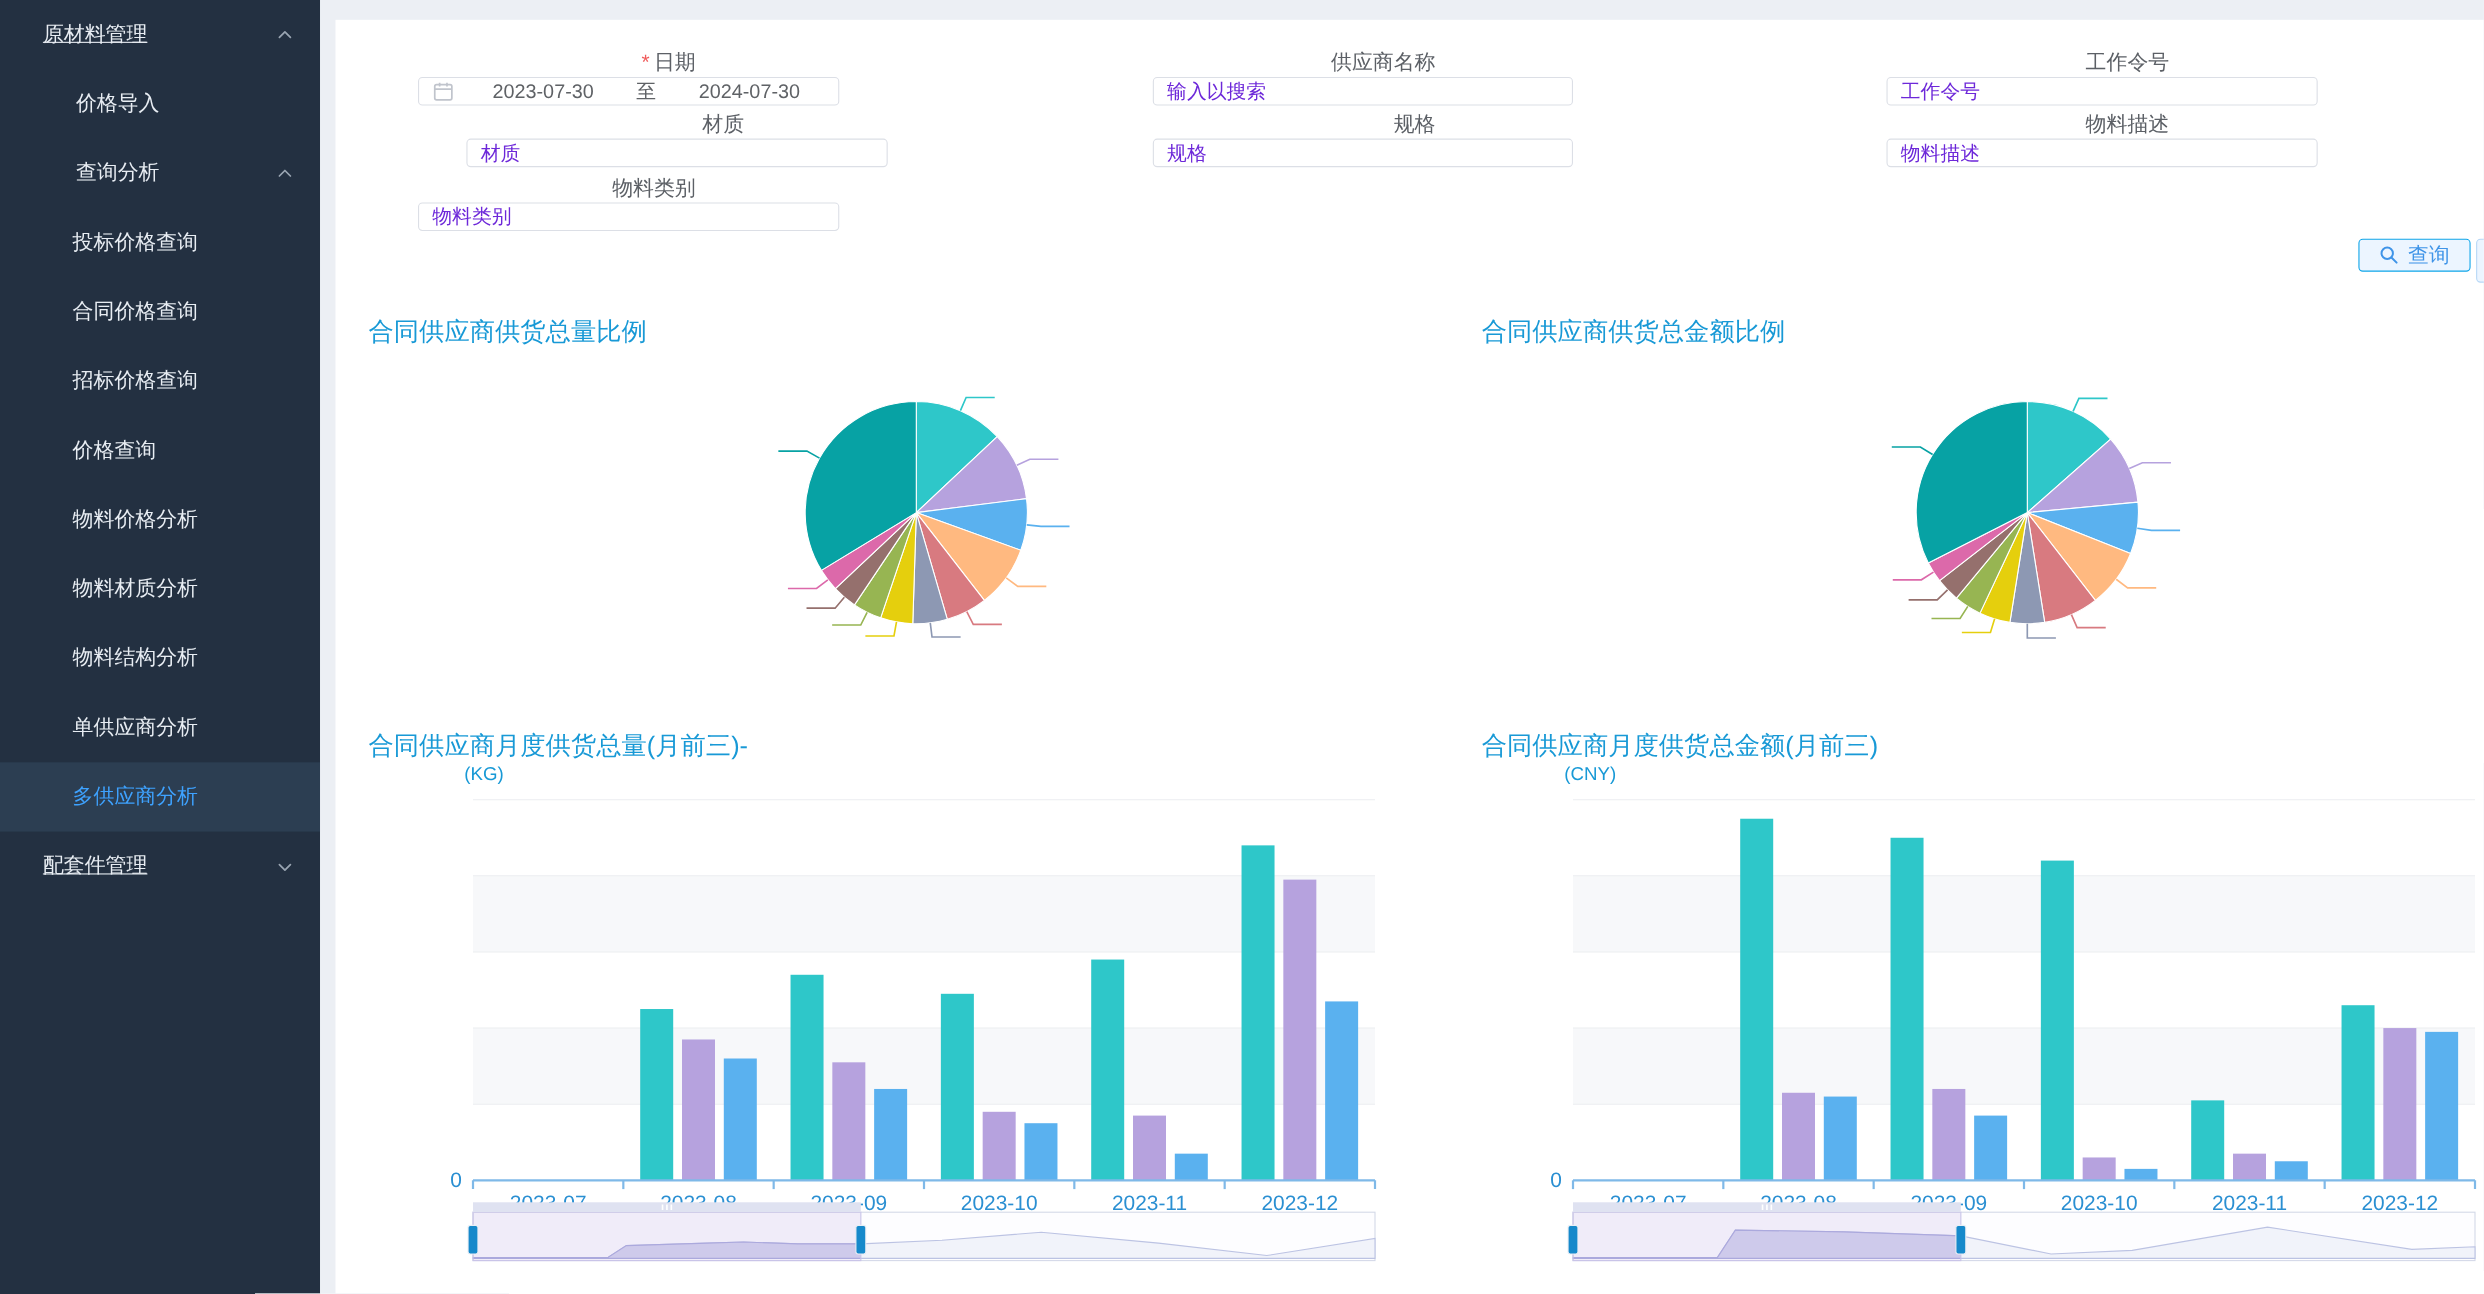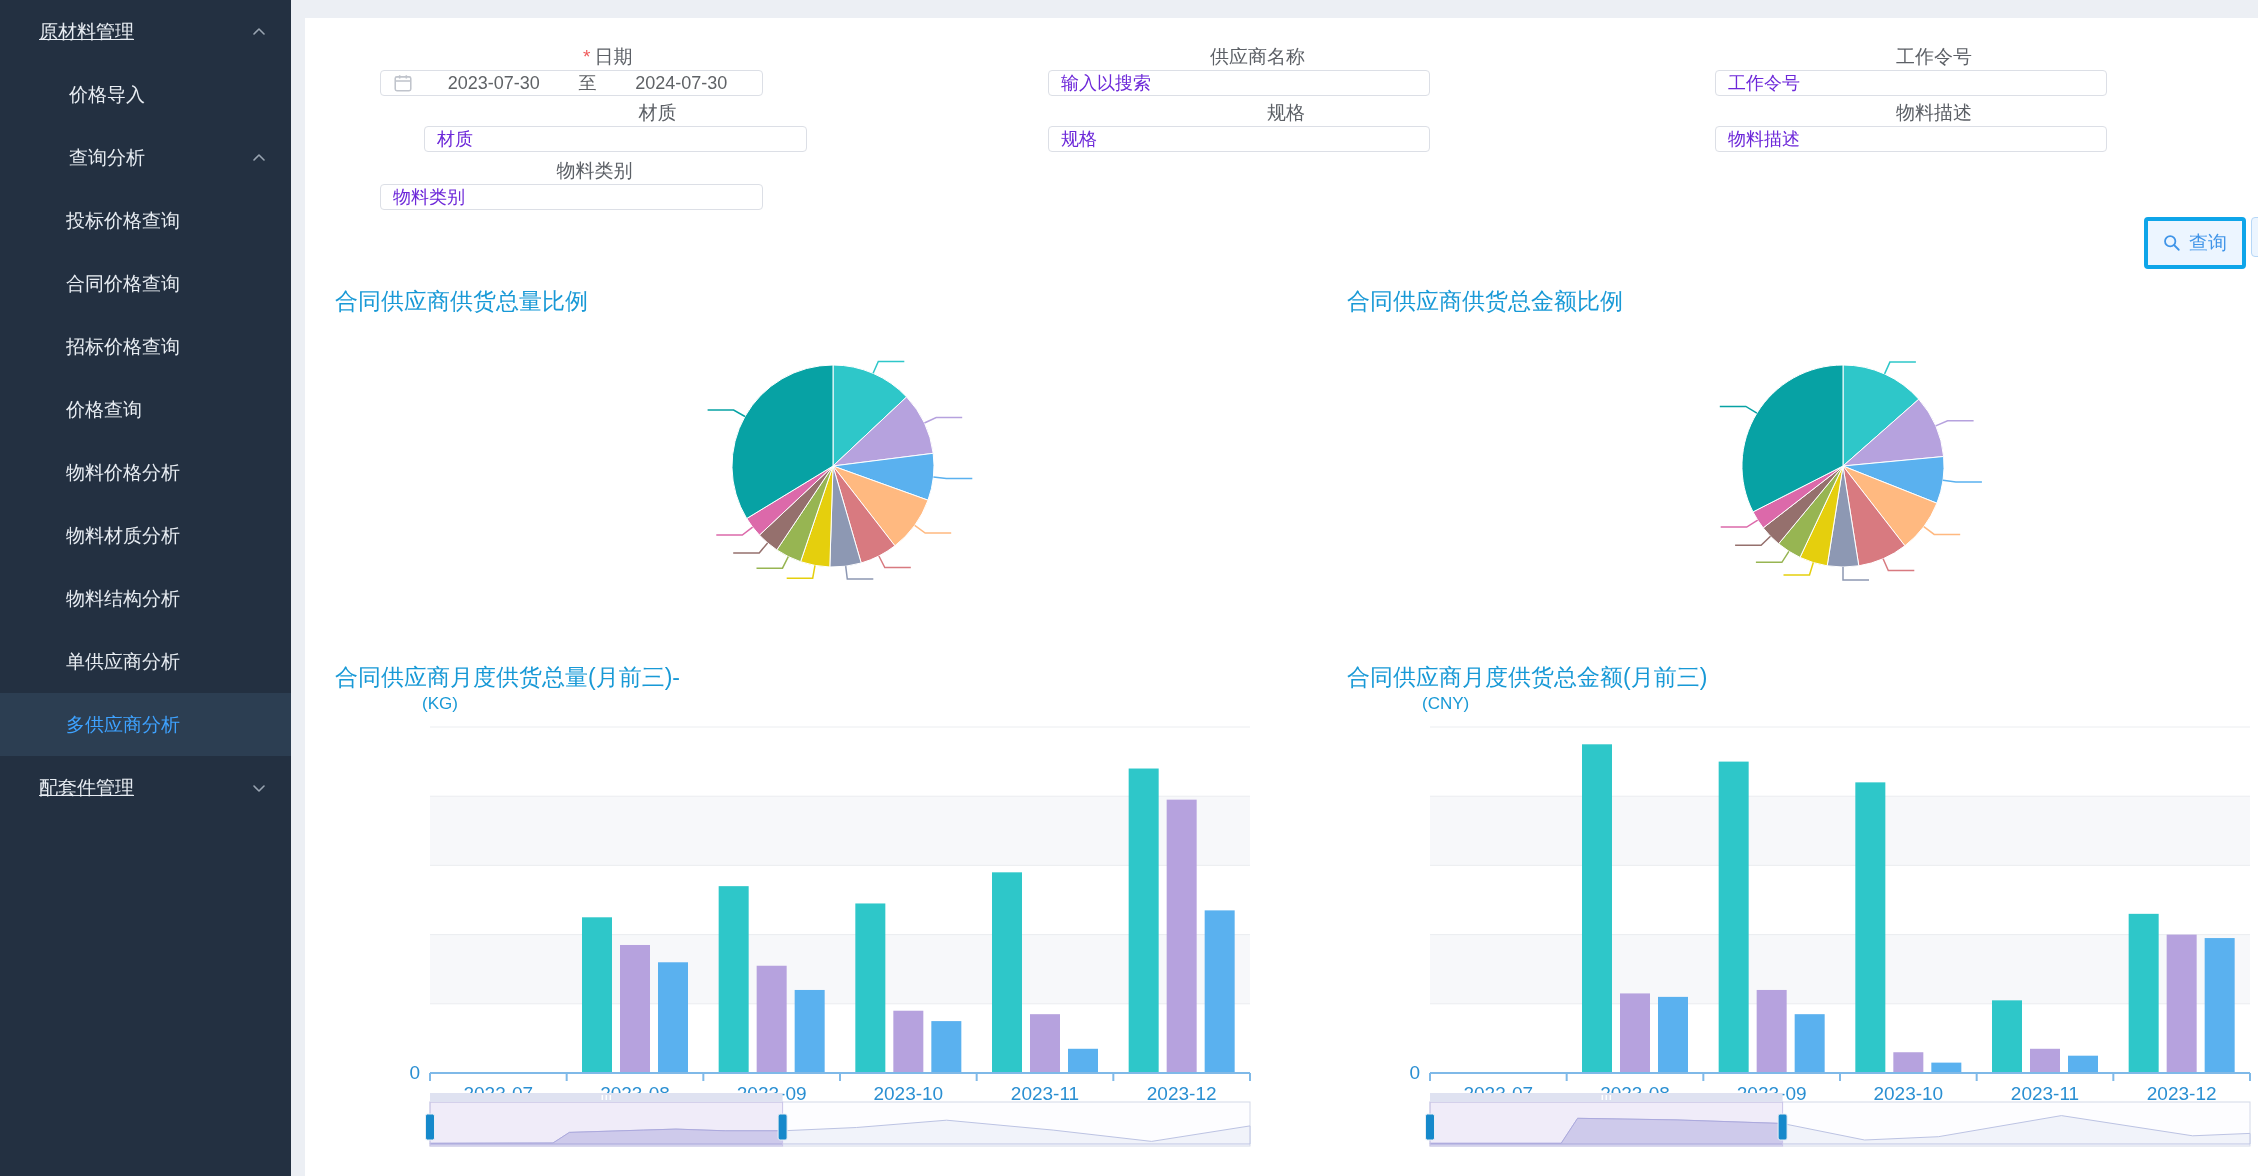--- a/index.html
+++ b/index.html
@@ -23,22 +23,22 @@
   .field{position:absolute;display:flex;align-items:center;height:40px;flex-direction:column;}
   .flabel{font-size:19px;color:#5c6066;text-align:right;padding-right:14px;flex:0 0 auto;}
   .req{color:#f05b5b;margin-right:4px;font-size:19px;}
   .finput{height:40px;box-sizing:border-box;border:1px solid #dcdfe6;border-radius:4px;
     background:#fff;display:flex;align-items:center;font-size:18px;color:#5f6266;padding:0 12px;}
   .finput .ph{color:#6d28d9;}
   .daterange{justify-content:space-between;}
   .daterange .dtxt{flex:1;text-align:center;color:#5f6266;}
   .daterange .sep{color:#5f6266;padding:0 4px;}
   
-  .btn-query{position:absolute;height:52px;width:102px;box-sizing:border-box;
-    border:4px solid #0ea5e9;border-radius:4px;background:#ecf5ff;color:#3f94e8;
+  .btn-query{position:absolute;height:30px;width:102px;box-sizing:border-box;
+    border:1px solid #0ea5e9;border-radius:4px;background:#ecf5ff;color:#3f94e8;
     font-size:19px;font-family:Liberation Sans, sans-serif;display:flex;align-items:center;justify-content:center;
     gap:8px;cursor:pointer;}
   .btn-sliver{position:absolute;height:40px;width:16px;box-sizing:border-box;
     border:1px solid #b6d7f7;border-radius:4px 0 0 4px;background:#ecf5ff;}
   
   .chart-title{position:absolute;font-size:23px;font-weight:500;color:#1899d6;white-space:nowrap;}
   .csvg{position:absolute;}
   svg text{font-family:"Liberation Sans",sans-serif;}
 </style>
 </head>

